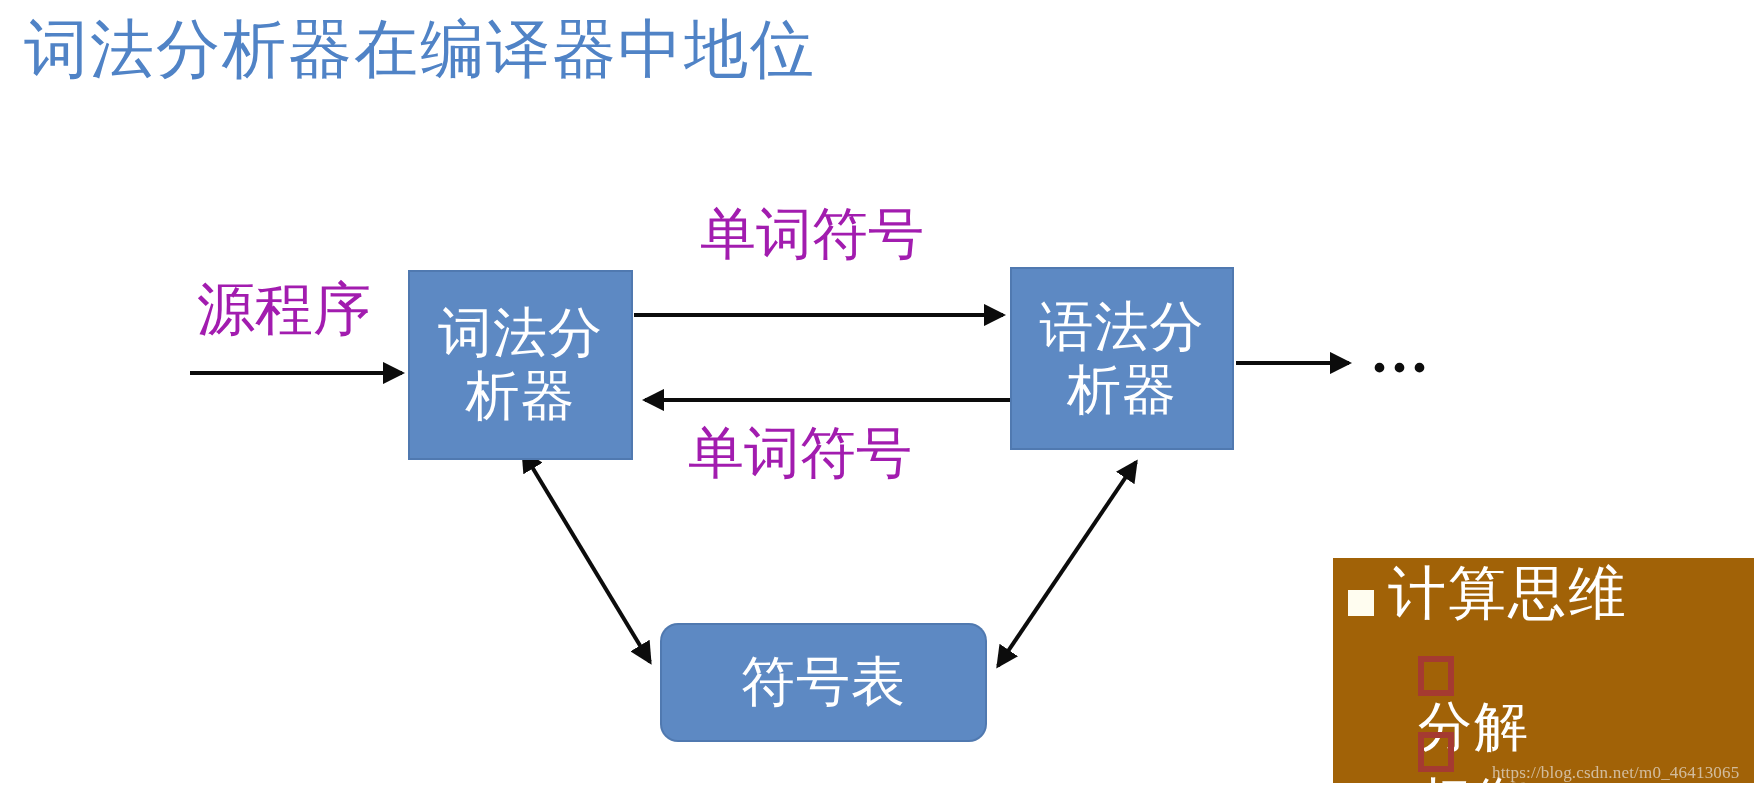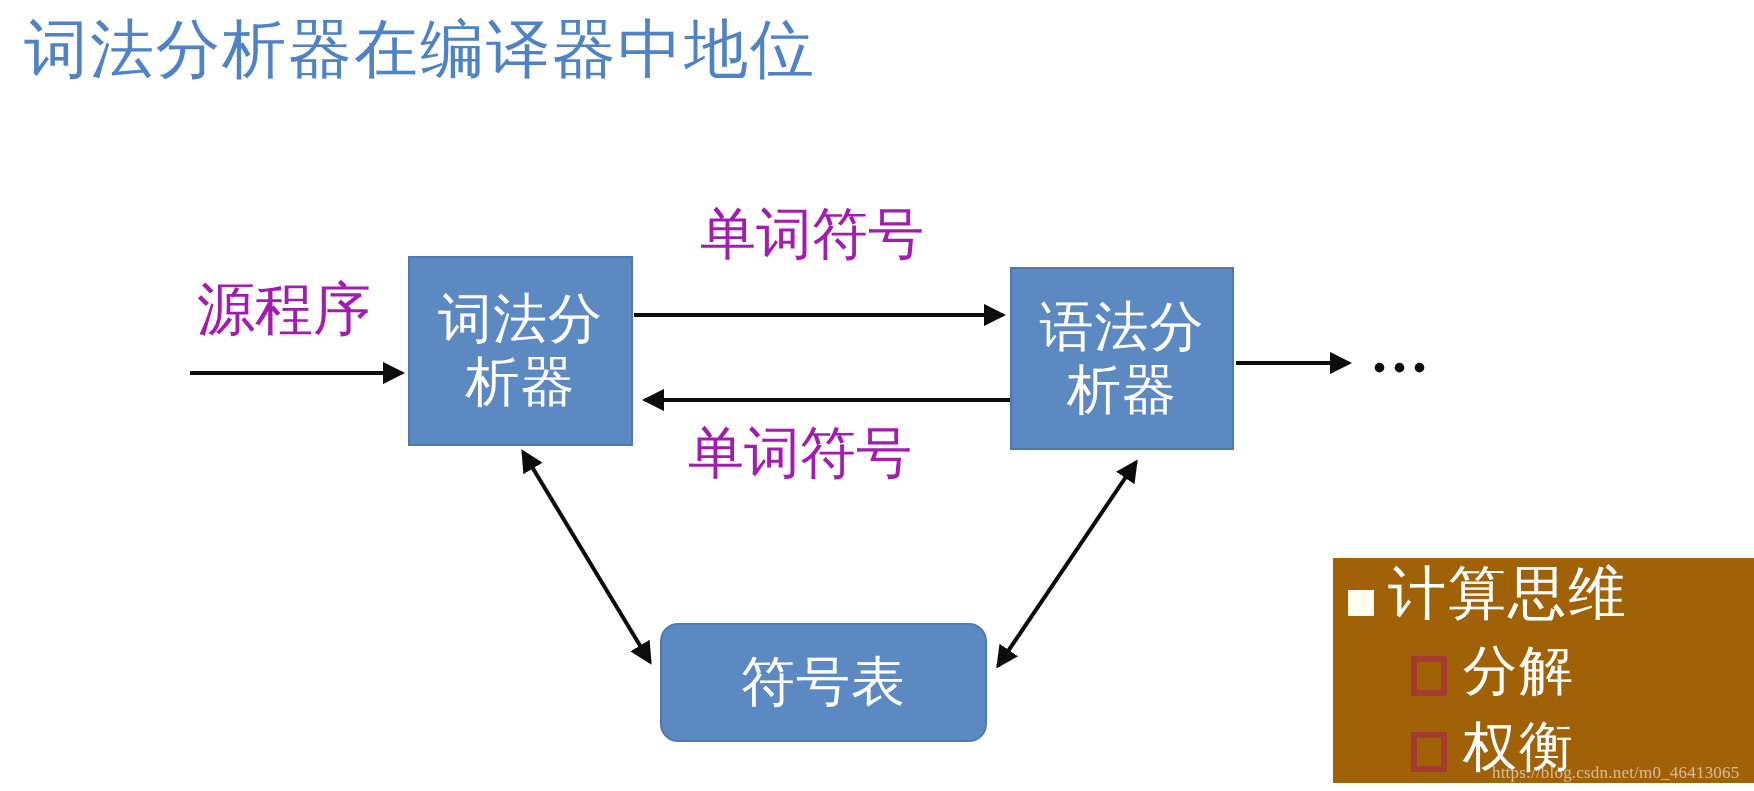--- a/index.html
+++ b/index.html
@@ -21,21 +21,21 @@
   .node{
     background:#5d89c3;
     border:2px solid rgba(64,103,153,0.45);
     box-sizing:border-box;
     color:#ffffff;
     display:flex;align-items:center;justify-content:center;
     text-align:center;
     font-size:54px;line-height:1.16;
     letter-spacing:1px;
   }
-  #node-lexer{left:408px;top:256px;width:225px;height:190px;padding:0 8px;}
+  #node-lexer{left:408px;top:270px;width:225px;height:190px;padding:0 8px;}
   #node-parser{left:1010px;top:267px;width:224px;height:183px;padding:0 4px;}
   #node-symtab{left:660px;top:623px;width:327px;height:119px;border-radius:18px;}
   .edge-label{
     color:#a21caf;
     white-space:nowrap;
     line-height:1.12;
     text-align:center;
   }
   #label-source{left:197px;top:268px;font-size:58px;margin-top:10px;}
   #label-token{left:700px;top:203px;font-size:56px;}
@@ -52,21 +52,21 @@
   }
   .callout-row{position:absolute;display:flex;align-items:flex-start;color:#ffffff;}
   #callout-heading-row{left:15px;top:2px;}
   .bullet-square{
     width:26px;height:26px;
     background:#fffdf0;
     margin-top:30px;margin-right:14px;
     flex:0 0 auto;
   }
   #callout-heading-label{font-size:58px;line-height:1.18;letter-spacing:2px;}
-  .sub-row{left:78px;}
+  .sub-row{left:85px;flex-direction:column;}
   #callout-item-row-0{top:82px;}
   #callout-item-row-1{top:158px;}
   .sub-square{
     width:24px;height:28px;
     background:transparent;
     border:6px solid #a53a31;
     box-sizing:content-box;
     margin-top:16px;margin-right:16px;
     flex:0 0 auto;
   }

